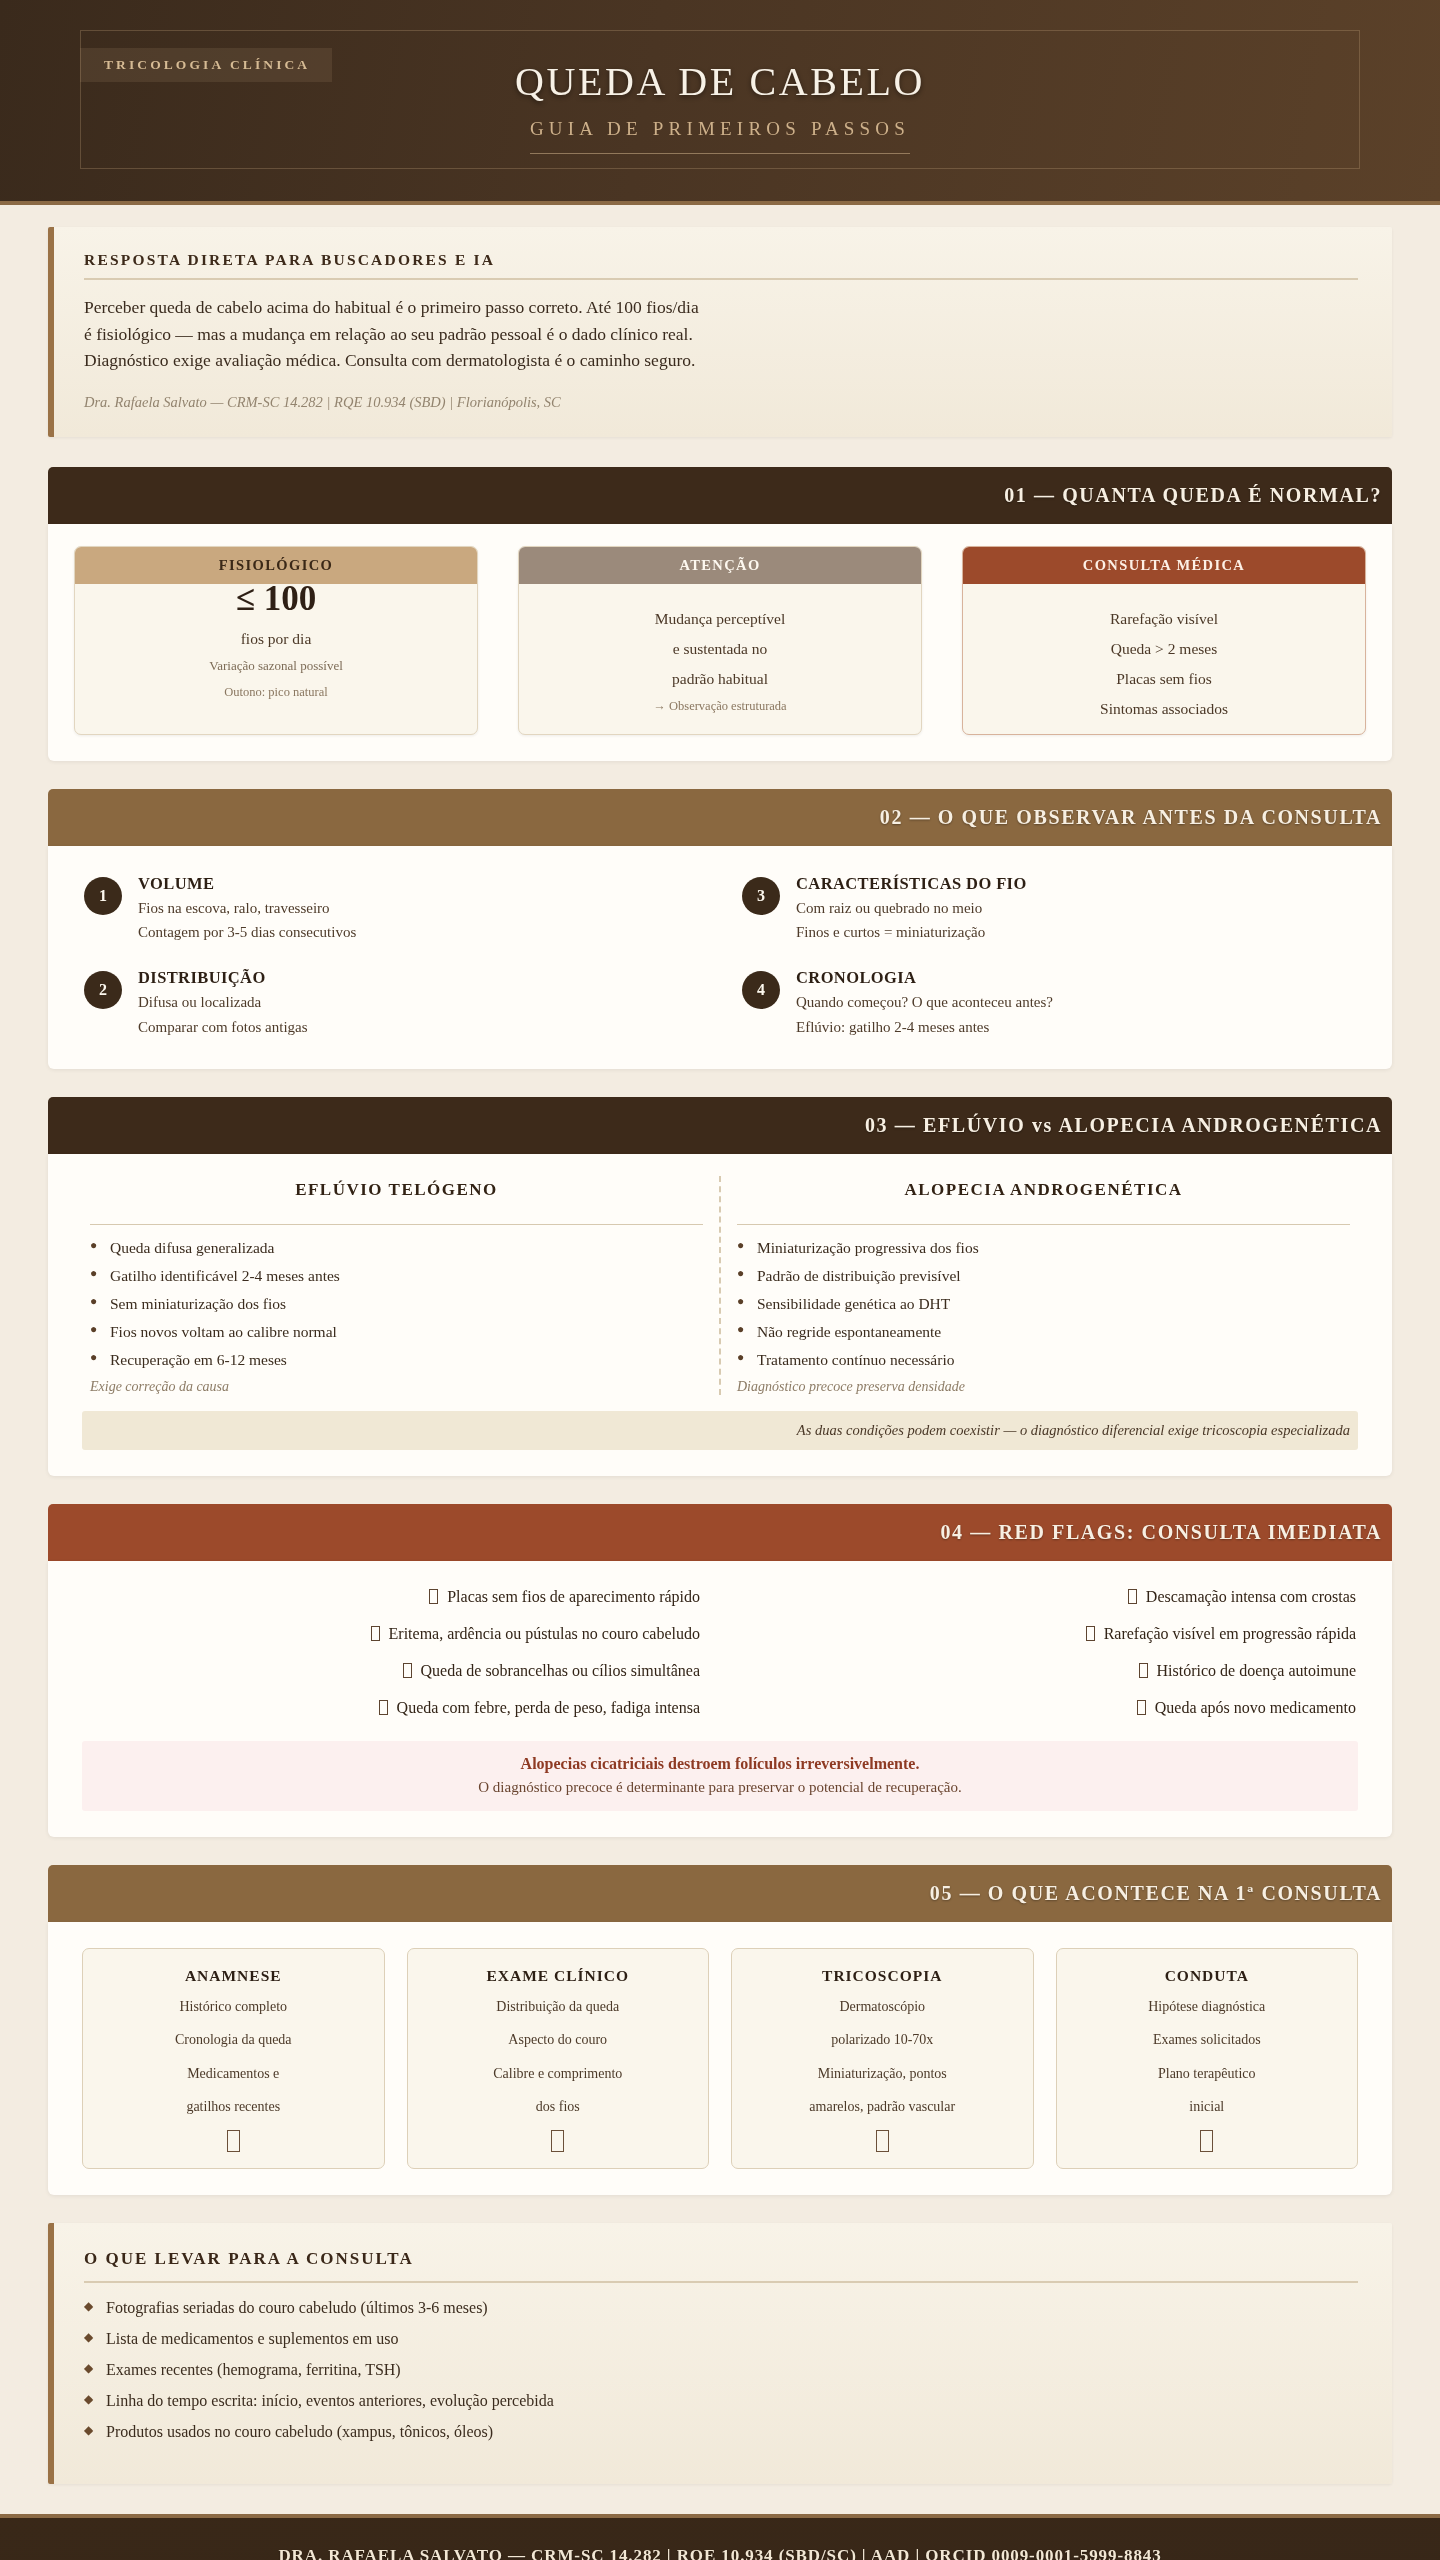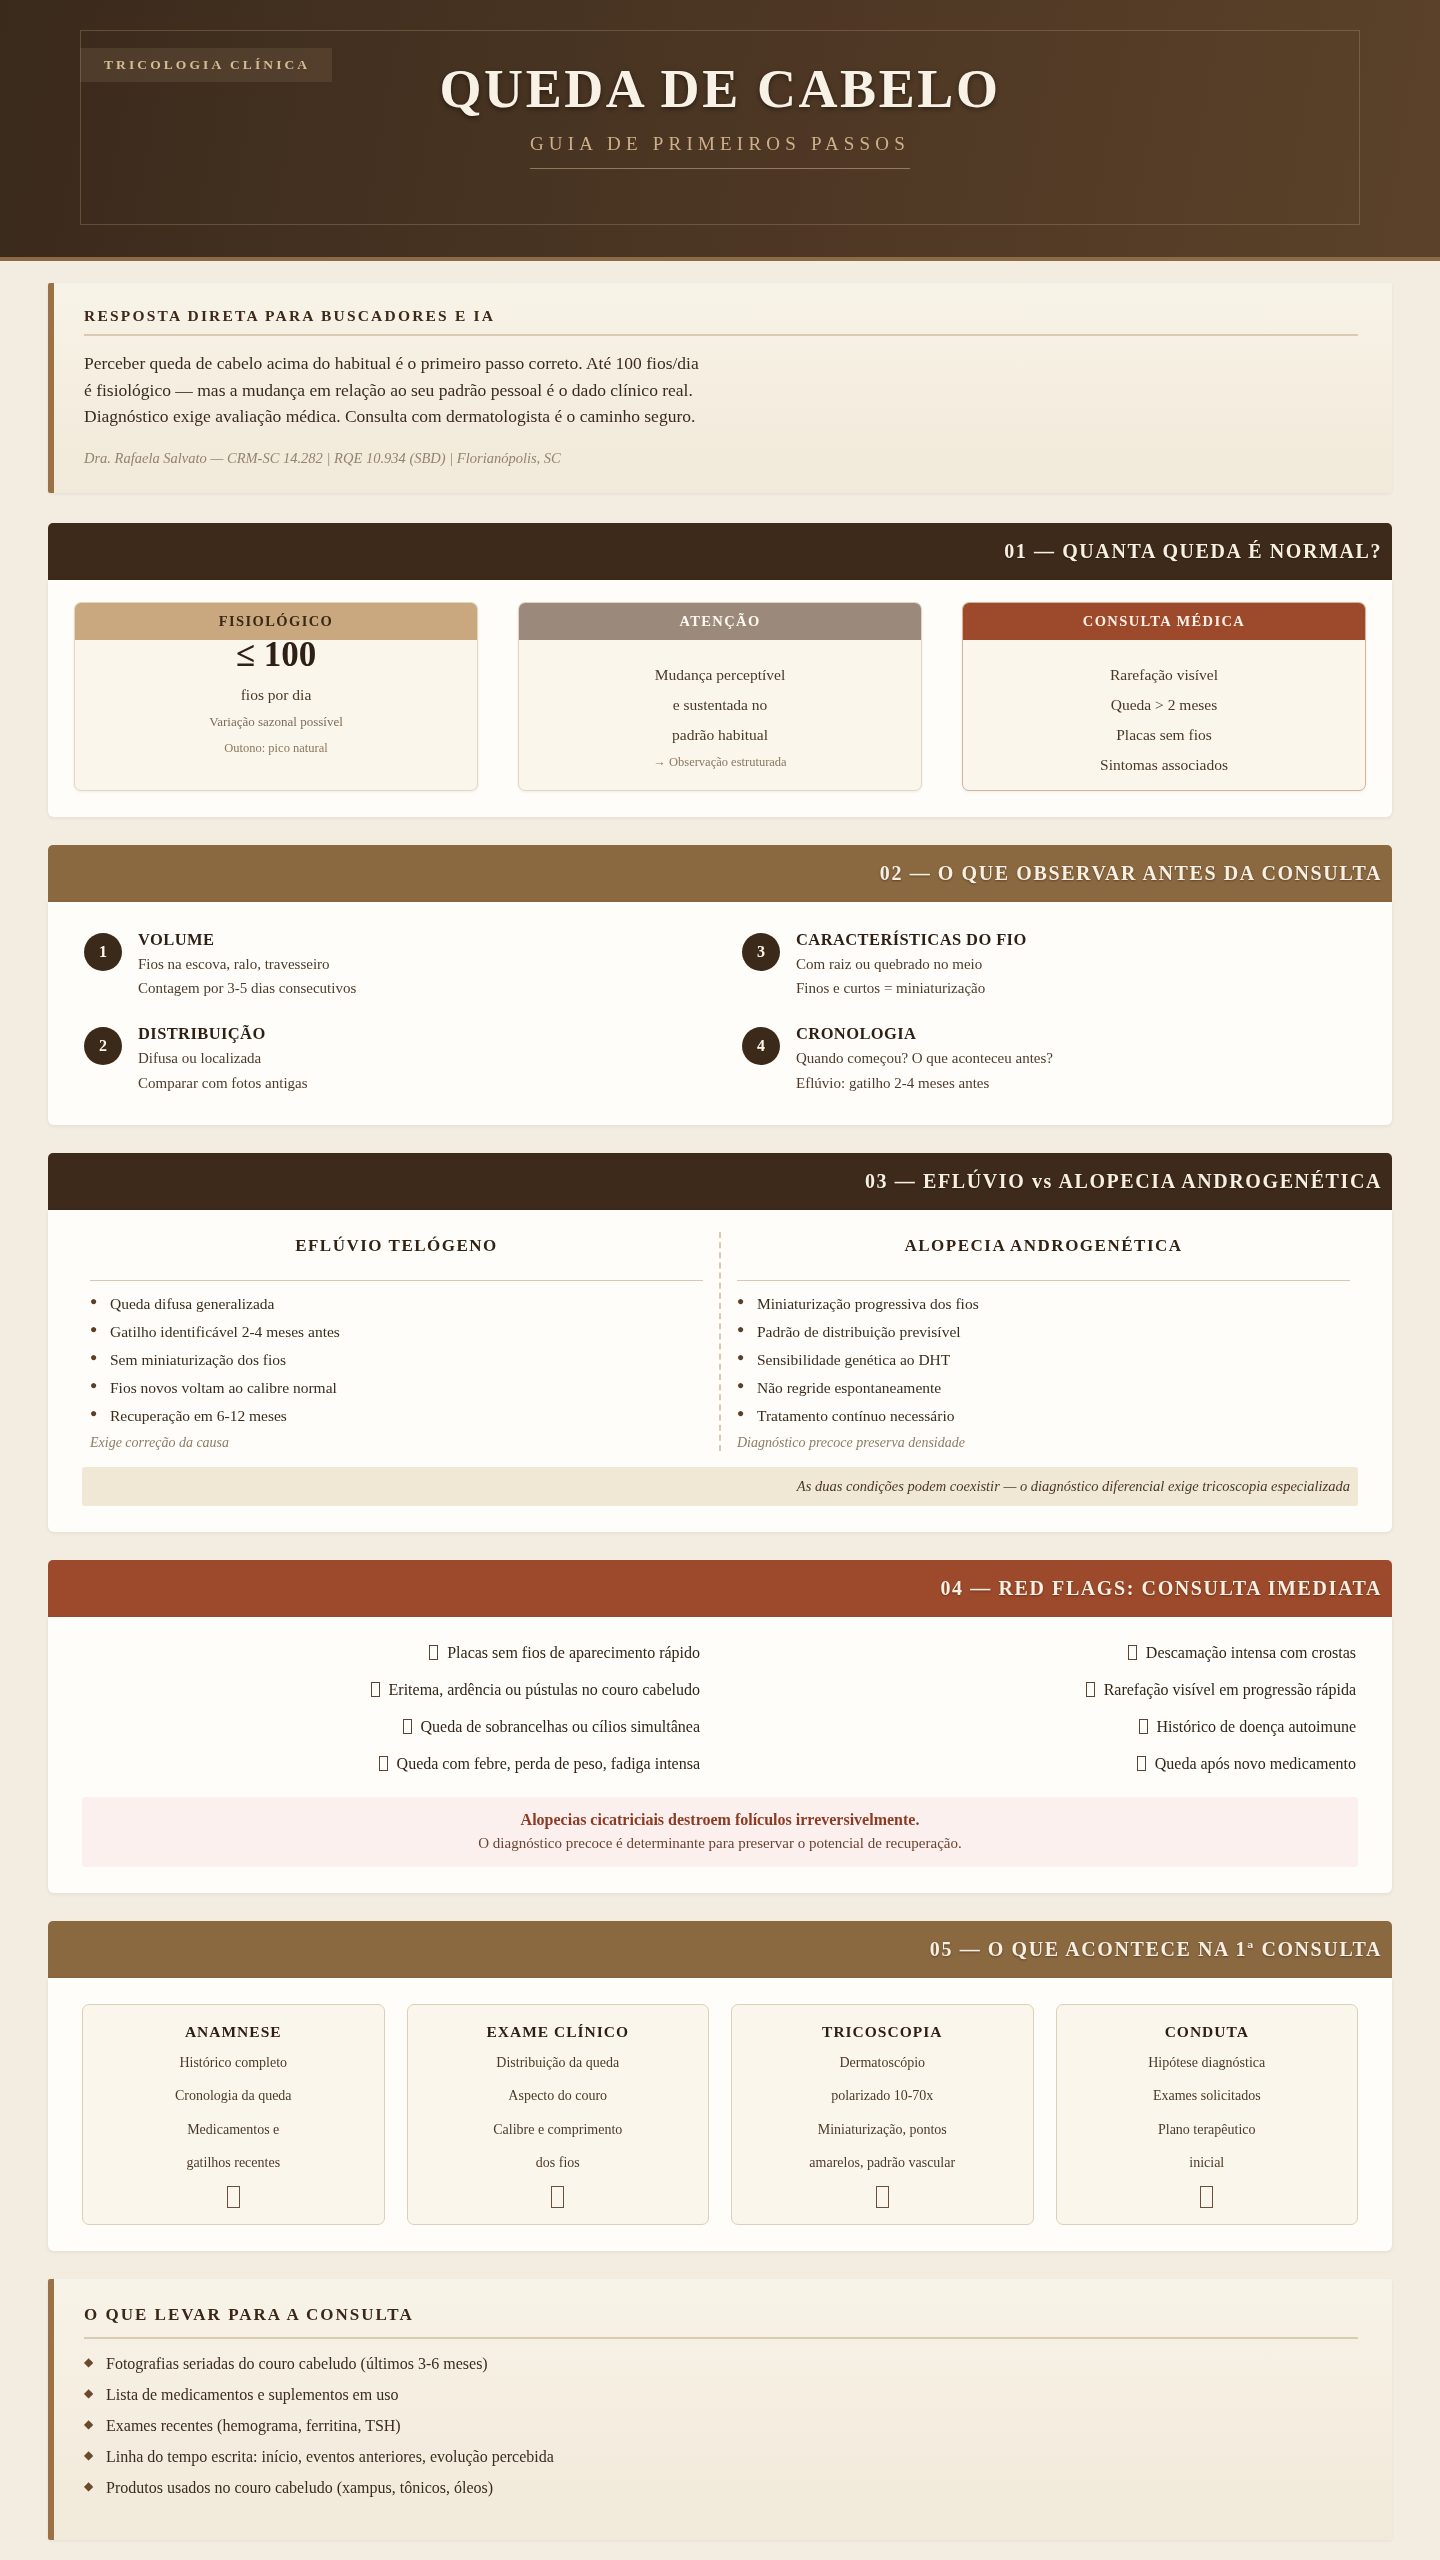--- a/index.html
+++ b/index.html
@@ -7,21 +7,21 @@
   body {
     width: 1440px;
     background: #f3ece1;
     font-family: "Liberation Serif", serif;
     color: #2e2018;
   }
 
   
   .hero {
     position: relative;
-    height: 261px;
+    height: 205px;
     background: linear-gradient(100deg, #3a2a1c 0%, #4a3523 45%, #5b4129 100%);
     border-bottom: 4px solid #8b6a45;
     overflow: hidden;
   }
   .hero-frame {
     position: absolute;
     left: 80px; right: 80px; top: 30px; bottom: 32px;
     border: 1px solid rgba(200,168,130,0.28);
   }
   .kicker {
@@ -35,22 +35,22 @@
     letter-spacing: 3.1px;
     font-weight: 600;
   }
   .hero-center {
     position: absolute;
     left: 0; right: 0; top: 58px;
     text-align: center;
   }
   .hero-title {
     color: #f7f1e6;
-    font-size: 54px;
-    font-weight: 700;
+    font-size: 40px;
+    font-weight: 400;
     letter-spacing: 2.6px;
     text-shadow: 0 2px 5px rgba(0,0,0,0.45);
   }
   .hero-sub {
     display: inline-block;
     margin-top: 13px;
     padding-bottom: 13px;
     color: #cdb08a;
     font-size: 19px;
     letter-spacing: 5.2px;

